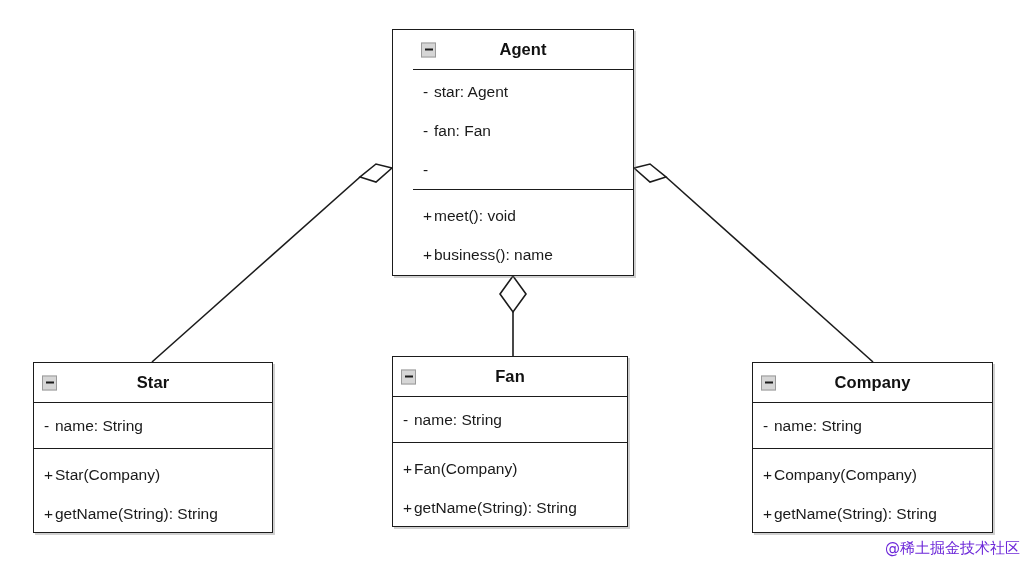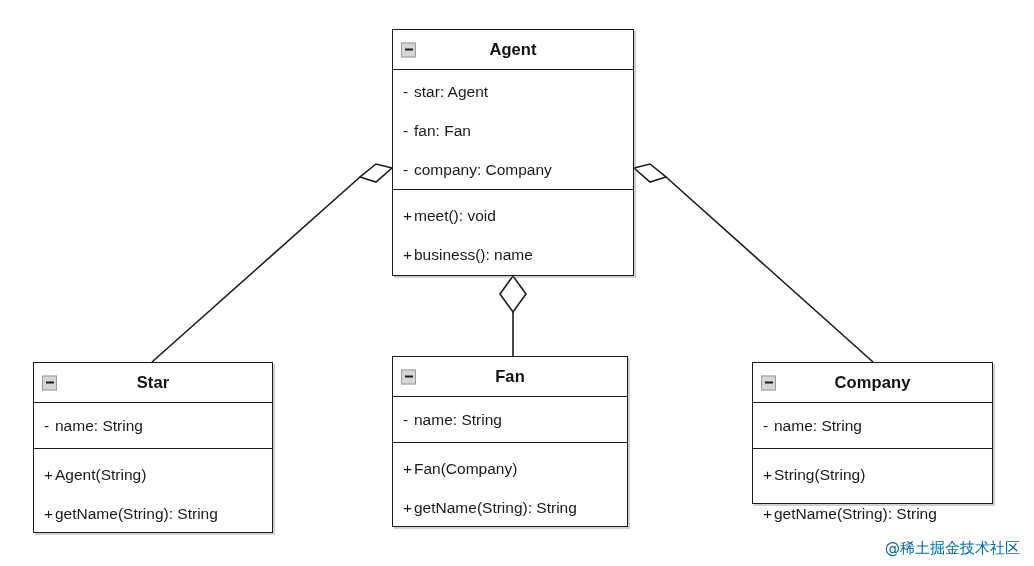--- a/index.html
+++ b/index.html
@@ -98,21 +98,21 @@
   .leaf .uml-section.attrs { height: 45px; display:flex; align-items:center; }
   .leaf .uml-section.attrs .uml-row { height: 45px; }
   .leaf .uml-section.ops { height: 85px; padding-top: 6px; }
   .leaf .uml-section.ops .uml-row { height: 39px; }
 
   .watermark {
     position: absolute;
     right: 14px;
     bottom: 8px;
     font-size: 15px;
-    color: #0369a1;
+    color: #6d28d9;
     font-family: "DejaVu Sans", sans-serif;
     user-select: none;
     z-index: 3;
   }
 </style>
 </head>
 <body>
 
 <div id="canvas">
 
@@ -127,37 +127,36 @@
       <line x1="513" y1="310" x2="513" y2="362" stroke="#1b1b1b" stroke-width="1.6"></line>
       <polygon points="513,276 500,294 513,312 526,294" fill="#ffffff" stroke="#1b1b1b" stroke-width="1.6"></polygon>
     </g>
 
     <g>
       <line x1="666" y1="177" x2="873" y2="362" stroke="#1b1b1b" stroke-width="1.6"></line>
       <polygon points="634,168 650,164 666,177 650,182" fill="#ffffff" stroke="#1b1b1b" stroke-width="1.6"></polygon>
     </g>
   </svg>
 
-  <div class="uml-class" id="class-agent" style="left:392px; top:29px; width:242px; height:247px;">
+  <div class="uml-class" id="class-agent" style="left:392px; top:29px; width:242px; height:247px;padding-left:20px;">
     <div class="uml-header">
       <span class="collapse-icon"></span>
       <span class="uml-title">Agent</span>
     </div>
     <div class="uml-section attrs">
       <div class="uml-row">
         <span class="vis">-</span>
         <span>star: Agent</span>
       </div>
       <div class="uml-row">
         <span class="vis">-</span>
         <span>fan: Fan</span>
       </div>
       <div class="uml-row">
         <span class="vis">-</span>
-        <span>company: Company</span>
       </div>
     </div>
     <div class="uml-section ops">
       <div class="uml-row">
         <span class="vis">+</span>
         <span>meet(): void</span>
       </div>
       <div class="uml-row">
         <span class="vis">+</span>
         <span>business(): name</span>
@@ -172,21 +171,21 @@
     </div>
     <div class="uml-section attrs">
       <div class="uml-row">
         <span class="vis">-</span>
         <span>name: String</span>
       </div>
     </div>
     <div class="uml-section ops">
       <div class="uml-row">
         <span class="vis">+</span>
-        <span>Agent(String)</span>
+        <span>Star(Company)</span>
       </div>
       <div class="uml-row">
         <span class="vis">+</span>
         <span>getName(String): String</span>
       </div>
     </div>
   </div>
 
   <div class="uml-class leaf" id="class-fan" style="left:392px; top:356px; width:236px; height:171px;">
     <div class="uml-header">
@@ -204,35 +203,35 @@
         <span class="vis">+</span>
         <span>Fan(Company)</span>
       </div>
       <div class="uml-row">
         <span class="vis">+</span>
         <span>getName(String): String</span>
       </div>
     </div>
   </div>
 
-  <div class="uml-class leaf" id="class-company" style="left:752px; top:362px; width:241px; height:142px;">
+  <div class="uml-class leaf" id="class-company" style="left:752px; top:362px; width:241px; height:171px;">
     <div class="uml-header">
       <span class="collapse-icon"></span>
       <span class="uml-title">Company</span>
     </div>
     <div class="uml-section attrs">
       <div class="uml-row">
         <span class="vis">-</span>
         <span>name: String</span>
       </div>
     </div>
     <div class="uml-section ops">
       <div class="uml-row">
         <span class="vis">+</span>
-        <span>String(String)</span>
+        <span>Company(Company)</span>
       </div>
       <div class="uml-row">
         <span class="vis">+</span>
         <span>getName(String): String</span>
       </div>
     </div>
   </div>
 
   <div class="watermark">@稀土掘金技术社区</div>
 

